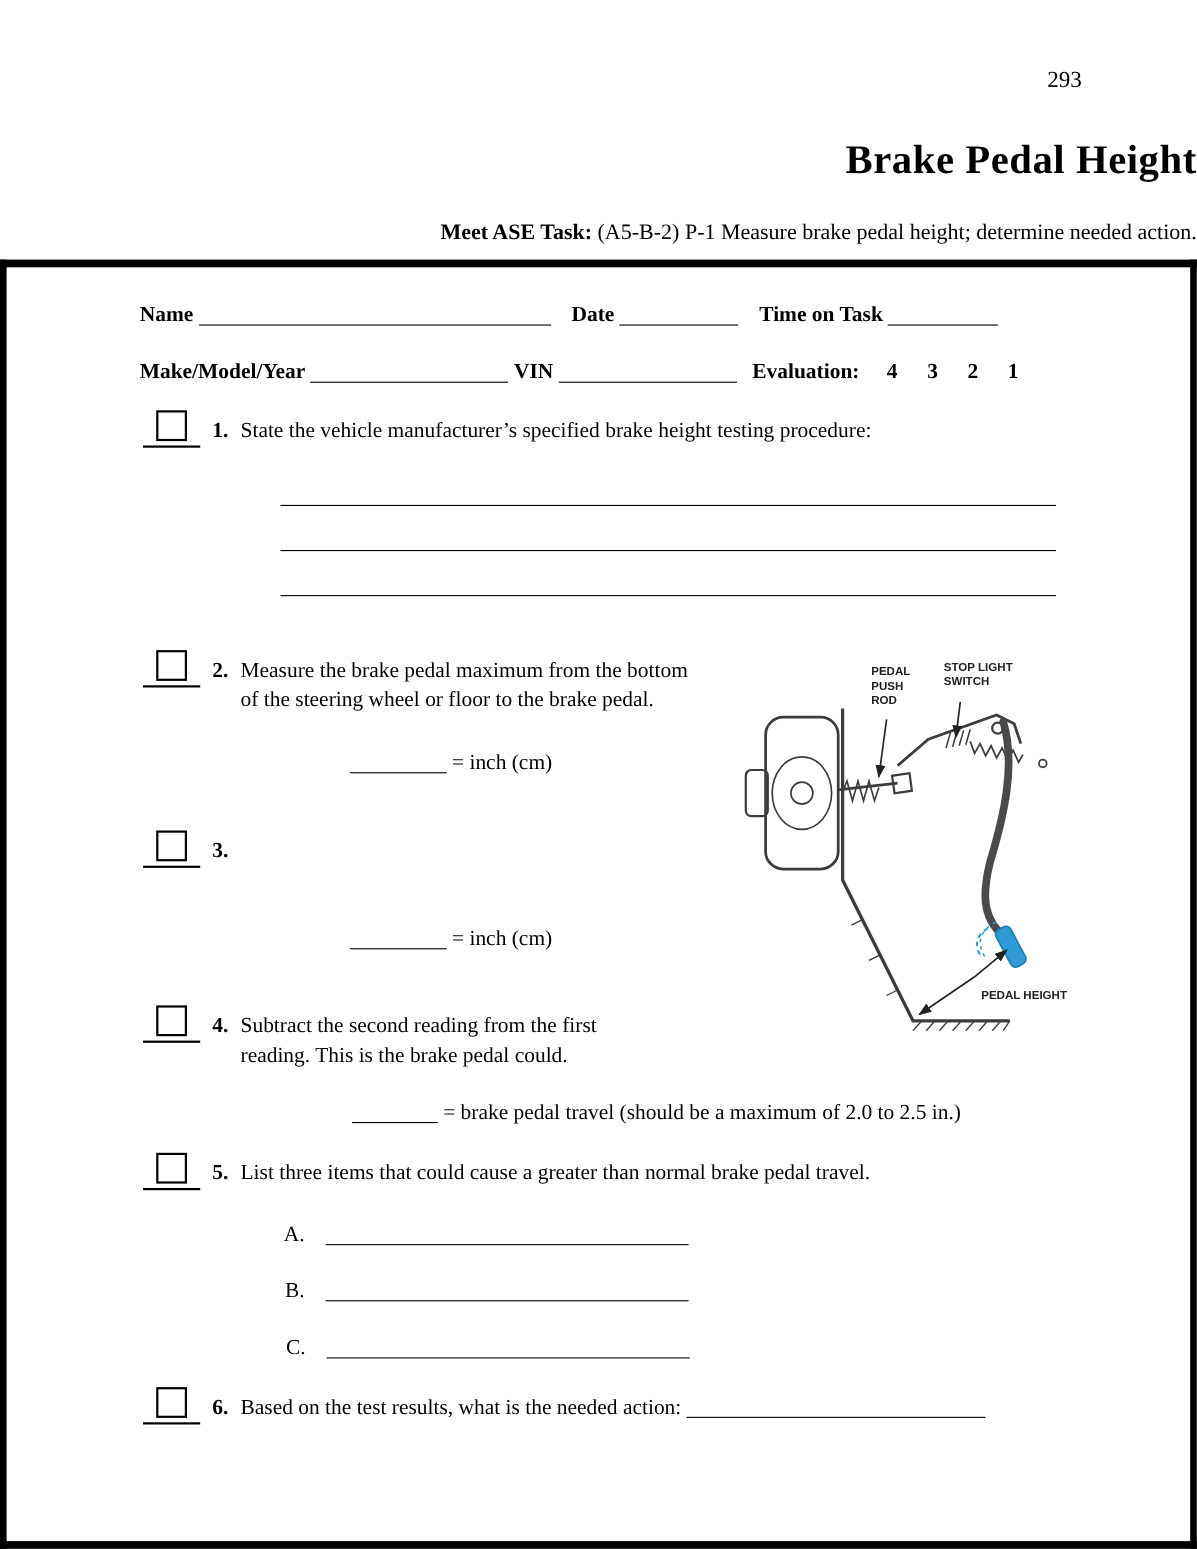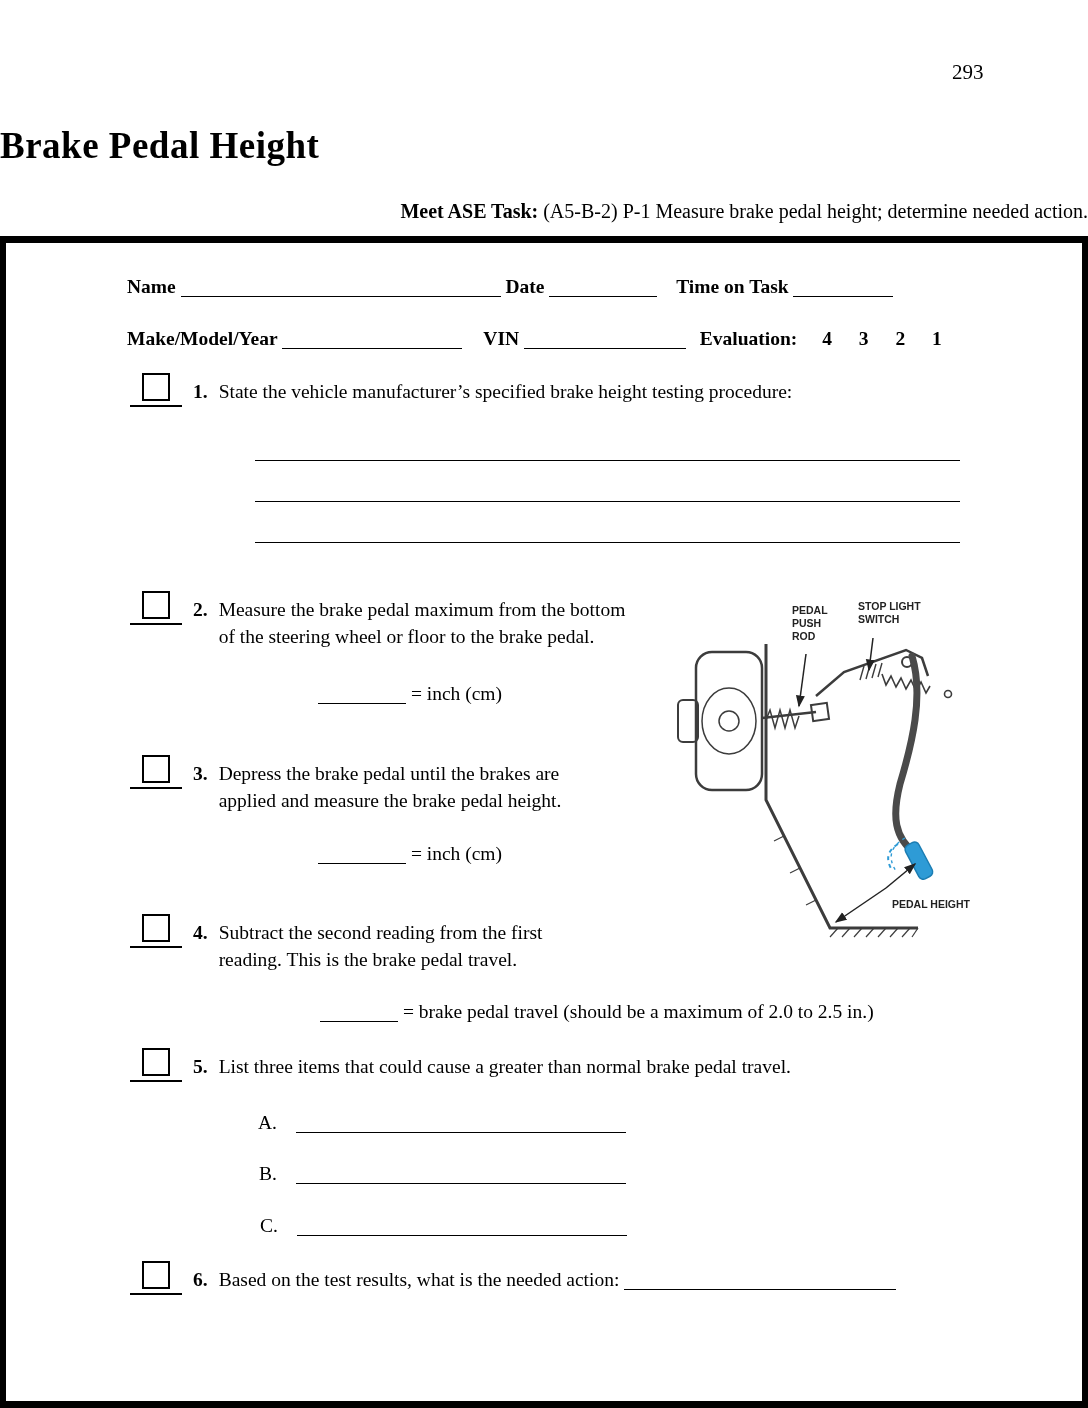--- a/index.html
+++ b/index.html
@@ -17,21 +17,21 @@
   .bl     { position:absolute; left:0; top:236px; bottom:0; width:6px; background:#000; }
   .br     { position:absolute; right:0; top:236px; bottom:0; width:6px; background:#000; }
   .bb     { position:absolute; left:0; right:0; bottom:0; height:7px; background:#000; }
   .row { position:absolute; white-space:nowrap; font-size:19.5px; }
   .uline { display:inline-block; border-bottom:1.6px solid #000; height:20px; vertical-align:-4px; }
   .item { position:absolute; display:flex; gap:11px; font-size:19.5px; line-height:1.4; align-items:flex-start; }
   .chk { flex:0 0 52px; width:52px; height:36px; border-bottom:2.2px solid #000; text-align:center; margin-top:-7px; }
   .box { display:inline-block; width:28px; height:28px; border:2.4px solid #000; background:#fff; margin-top:2px; }
   .num { font-weight:bold; }
   .ans { position:absolute; font-size:19.5px; white-space:nowrap; }
-  .title { position:absolute; left:0; right:0; text-align:left; font-weight:bold; font-size:37px; letter-spacing:0.5px;font-family:Liberation Serif, serif; }
+  .title { position:absolute; left:0; right:0; text-align:right; font-weight:bold; font-size:37px; letter-spacing:0.5px;font-family:Liberation Serif, serif; }
   .task { position:absolute; left:0; right:0; text-align:right; font-size:20px; }
   .pagenum { position:absolute; font-weight:normal; font-size:21px; }
   .dlabel { font-family:"Liberation Sans", sans-serif; font-size:10.5px; font-weight:bold; fill:#222; }
   .dstroke { stroke:#3c3c3c; fill:none; }
 </style>
 </head>
 <body>
 
 <div class="pagenum" style="left:952px; top:60px;">293</div>
 <div class="title" style="top:124px;">Brake Pedal Height</div>
@@ -40,30 +40,30 @@
   <span>(A5-B-2) P-1  Measure brake pedal height; determine needed action.</span>
 </div>
 <div class="rule"></div>
 <div class="bl"></div>
 <div class="br"></div>
 <div class="bb"></div>
 
 <div class="row" style="left:127px; top:276px;">
   <span class="b">Name</span>
   <span class="uline" style="width:320px;"></span>
-  <span class="b" style="">Date</span>
+  <span class="b" style="margin-left:14px;">Date</span>
   <span class="uline" style="width:108px;"></span>
   <span class="b" style="margin-left:14px;">Time on Task</span>
   <span class="uline" style="width:100px;"></span>
 </div>
 
 <div class="row" style="left:127px; top:328px;">
   <span class="b">Make/Model/Year</span>
   <span class="uline" style="width:180px;"></span>
-  <span class="b" style="margin-left:16px;">VIN</span>
+  <span class="b" style="">VIN</span>
   <span class="uline" style="width:162px;"></span>
   <span class="b" style="margin-left:9px;">Evaluation:</span>
   <span class="b" style="margin-left:20px;">4</span>
   <span class="b" style="margin-left:22px;">3</span>
   <span class="b" style="margin-left:22px;">2</span>
   <span class="b" style="margin-left:22px;">1</span>
 </div>
 
 <div class="item" style="left:130px; top:378px; width:850px;">
   <span class="chk"><span class="box"></span></span>
@@ -80,31 +80,30 @@
   <span style="width:418px;">Measure the brake pedal maximum from the bottom of the steering wheel or floor to the brake pedal.</span>
 </div>
 <div class="ans" style="left:318px; top:683px;">
   <span class="uline" style="width:88px;"></span>
   <span>= inch (cm)</span>
 </div>
 
 <div class="item" style="left:130px; top:760px;">
   <span class="chk"><span class="box"></span></span>
   <span class="num">3.</span>
-  <span style="width:400px;">Depress the brake pedal until the brakes are applied and measure the brake pedal height.</span>
 </div>
 <div class="ans" style="left:318px; top:843px;">
   <span class="uline" style="width:88px;"></span>
   <span>= inch (cm)</span>
 </div>
 
 <div class="item" style="left:130px; top:919px;">
   <span class="chk"><span class="box"></span></span>
   <span class="num">4.</span>
-  <span style="width:382px;">Subtract the second reading from the first reading.  This is the brake pedal travel.</span>
+  <span style="width:382px;">Subtract the second reading from the first reading.  This is the brake pedal could.</span>
 </div>
 <div class="ans" style="left:320px; top:1001px;">
   <span class="uline" style="width:78px;"></span>
   <span>= brake pedal travel (should be a maximum of 2.0 to 2.5 in.)</span>
 </div>
 
 <div class="item" style="left:130px; top:1053px;">
   <span class="chk"><span class="box"></span></span>
   <span class="num">5.</span>
   <span style="width:760px;">List three items that could cause a greater than normal brake pedal travel.</span>

